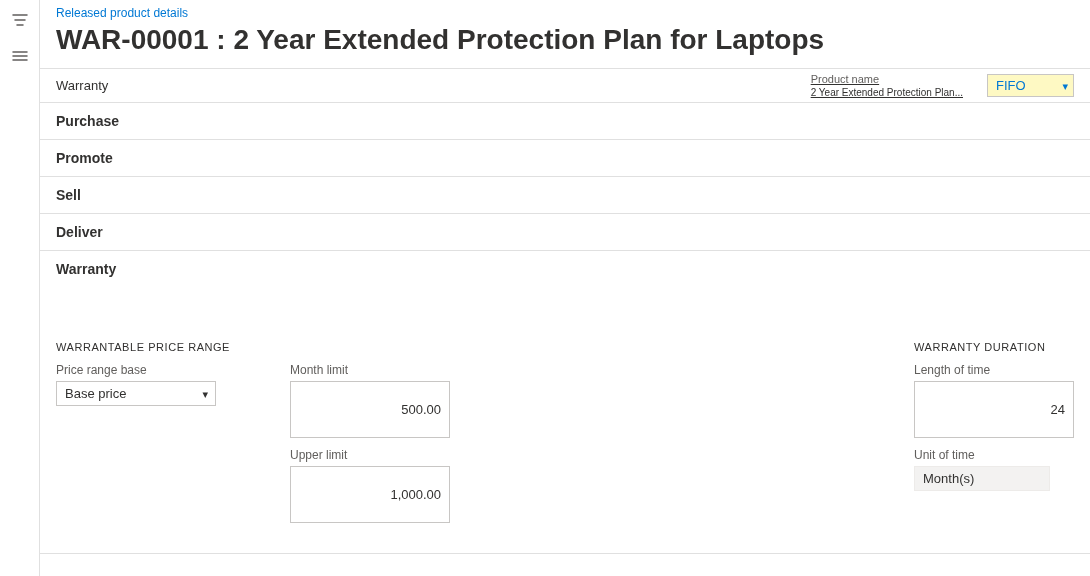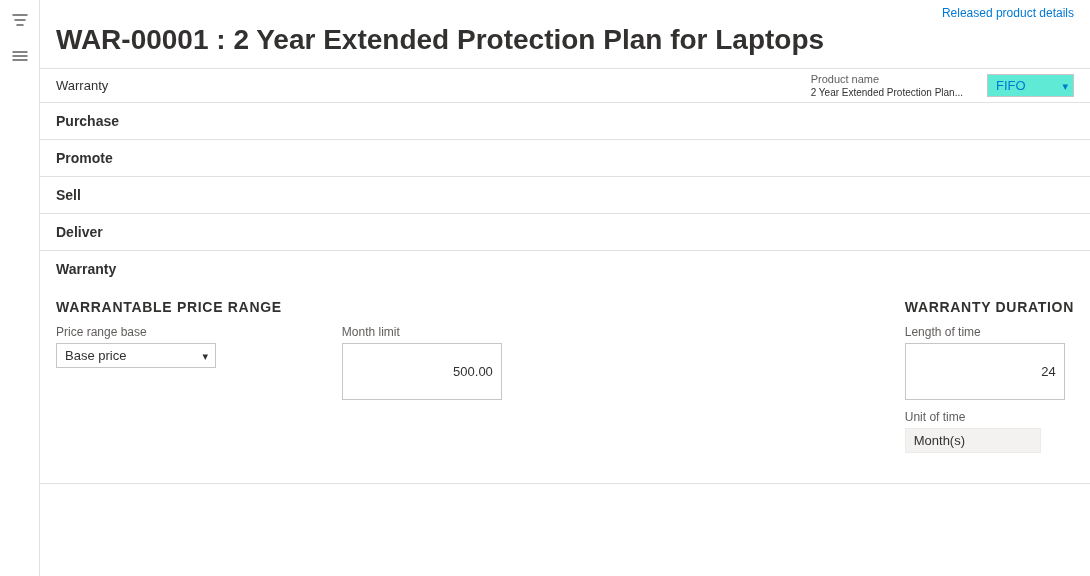--- a/index.html
+++ b/index.html
@@ -45,21 +45,20 @@
       display: flex;
       flex-direction: column;
     }
 
     
     .breadcrumb {
       padding: 6px 16px 2px 16px;
       color: #0078d4;
       font-size: 12px;
       cursor: pointer;
-      text-align: right;
     }
 
     
     .page-title {
       padding: 2px 16px 12px 16px;
       font-size: 28px;
       font-weight: 600;
       color: #323130;
     }
 
@@ -69,39 +68,40 @@
       align-items: center;
       padding: 4px 16px;
       border-top: 1px solid #e0e0e0;
       border-bottom: 1px solid #e0e0e0;
       gap: 0;
     }
     .top-bar-field {
       display: flex;
       flex-direction: column;
       margin-right: 24px;
+      text-decoration: underline;
     }
     .field-label {
       font-size: 11px;
       color: #605e5c;
       margin-bottom: 2px;
     }
     .field-value {
       font-size: 10px;
       color: #323130;
     }
     .top-bar-type {
       font-size: 13px;
       font-weight: 500;
       color: #323130;
       margin-right: auto;
     }
     .fifo-select {
       border: 1px solid #c8c6c4;
-      background: #5eead4;
+      background: #fef9c3;
       padding: 3px 24px 3px 8px;
       font-size: 13px;
       color: #0078d4;
       appearance: none;
       -webkit-appearance: none;
       cursor: pointer;
       position: relative;
     }
     .select-wrapper {
       position: relative;
@@ -141,26 +141,27 @@
       display: flex;
       gap: 60px;
     }
 
     .warranty-block {
       display: flex;
       flex-direction: column;
     }
 
     .block-title {
-      font-size: 14px;
-      font-weight: 700;
+      font-size: 11px;
+      font-weight: 400;
       color: #323130;
       text-transform: uppercase;
       letter-spacing: 0.05em;
       margin-bottom: 10px;
+      margin-top: 42px;
     }
 
     .form-field {
       display: flex;
       flex-direction: column;
       margin-bottom: 10px;
     }
 
     .form-label {
       font-size: 12px;
@@ -280,20 +281,24 @@
         </div>
 
         <div class="warranty-block">
           <div class="block-title" style="visibility:hidden;">PLACEHOLDER</div>
 
           <div class="form-field">
             <label class="form-label">Month limit</label>
             <input class="form-input" type="text" value="500.00" style="">
           </div>
 
+          <div class="form-field">
+            <label class="form-label">Upper limit</label>
+            <input class="form-input" type="text" value="1,000.00" style="">
+          </div>
         </div>
 
         <div style="flex:1;"></div>
 
         <div class="warranty-block">
           <div class="block-title">WARRANTY DURATION</div>
 
           <div class="form-field">
             <label class="form-label">Length of time</label>
             <input class="form-input" type="text" value="24" style="">

